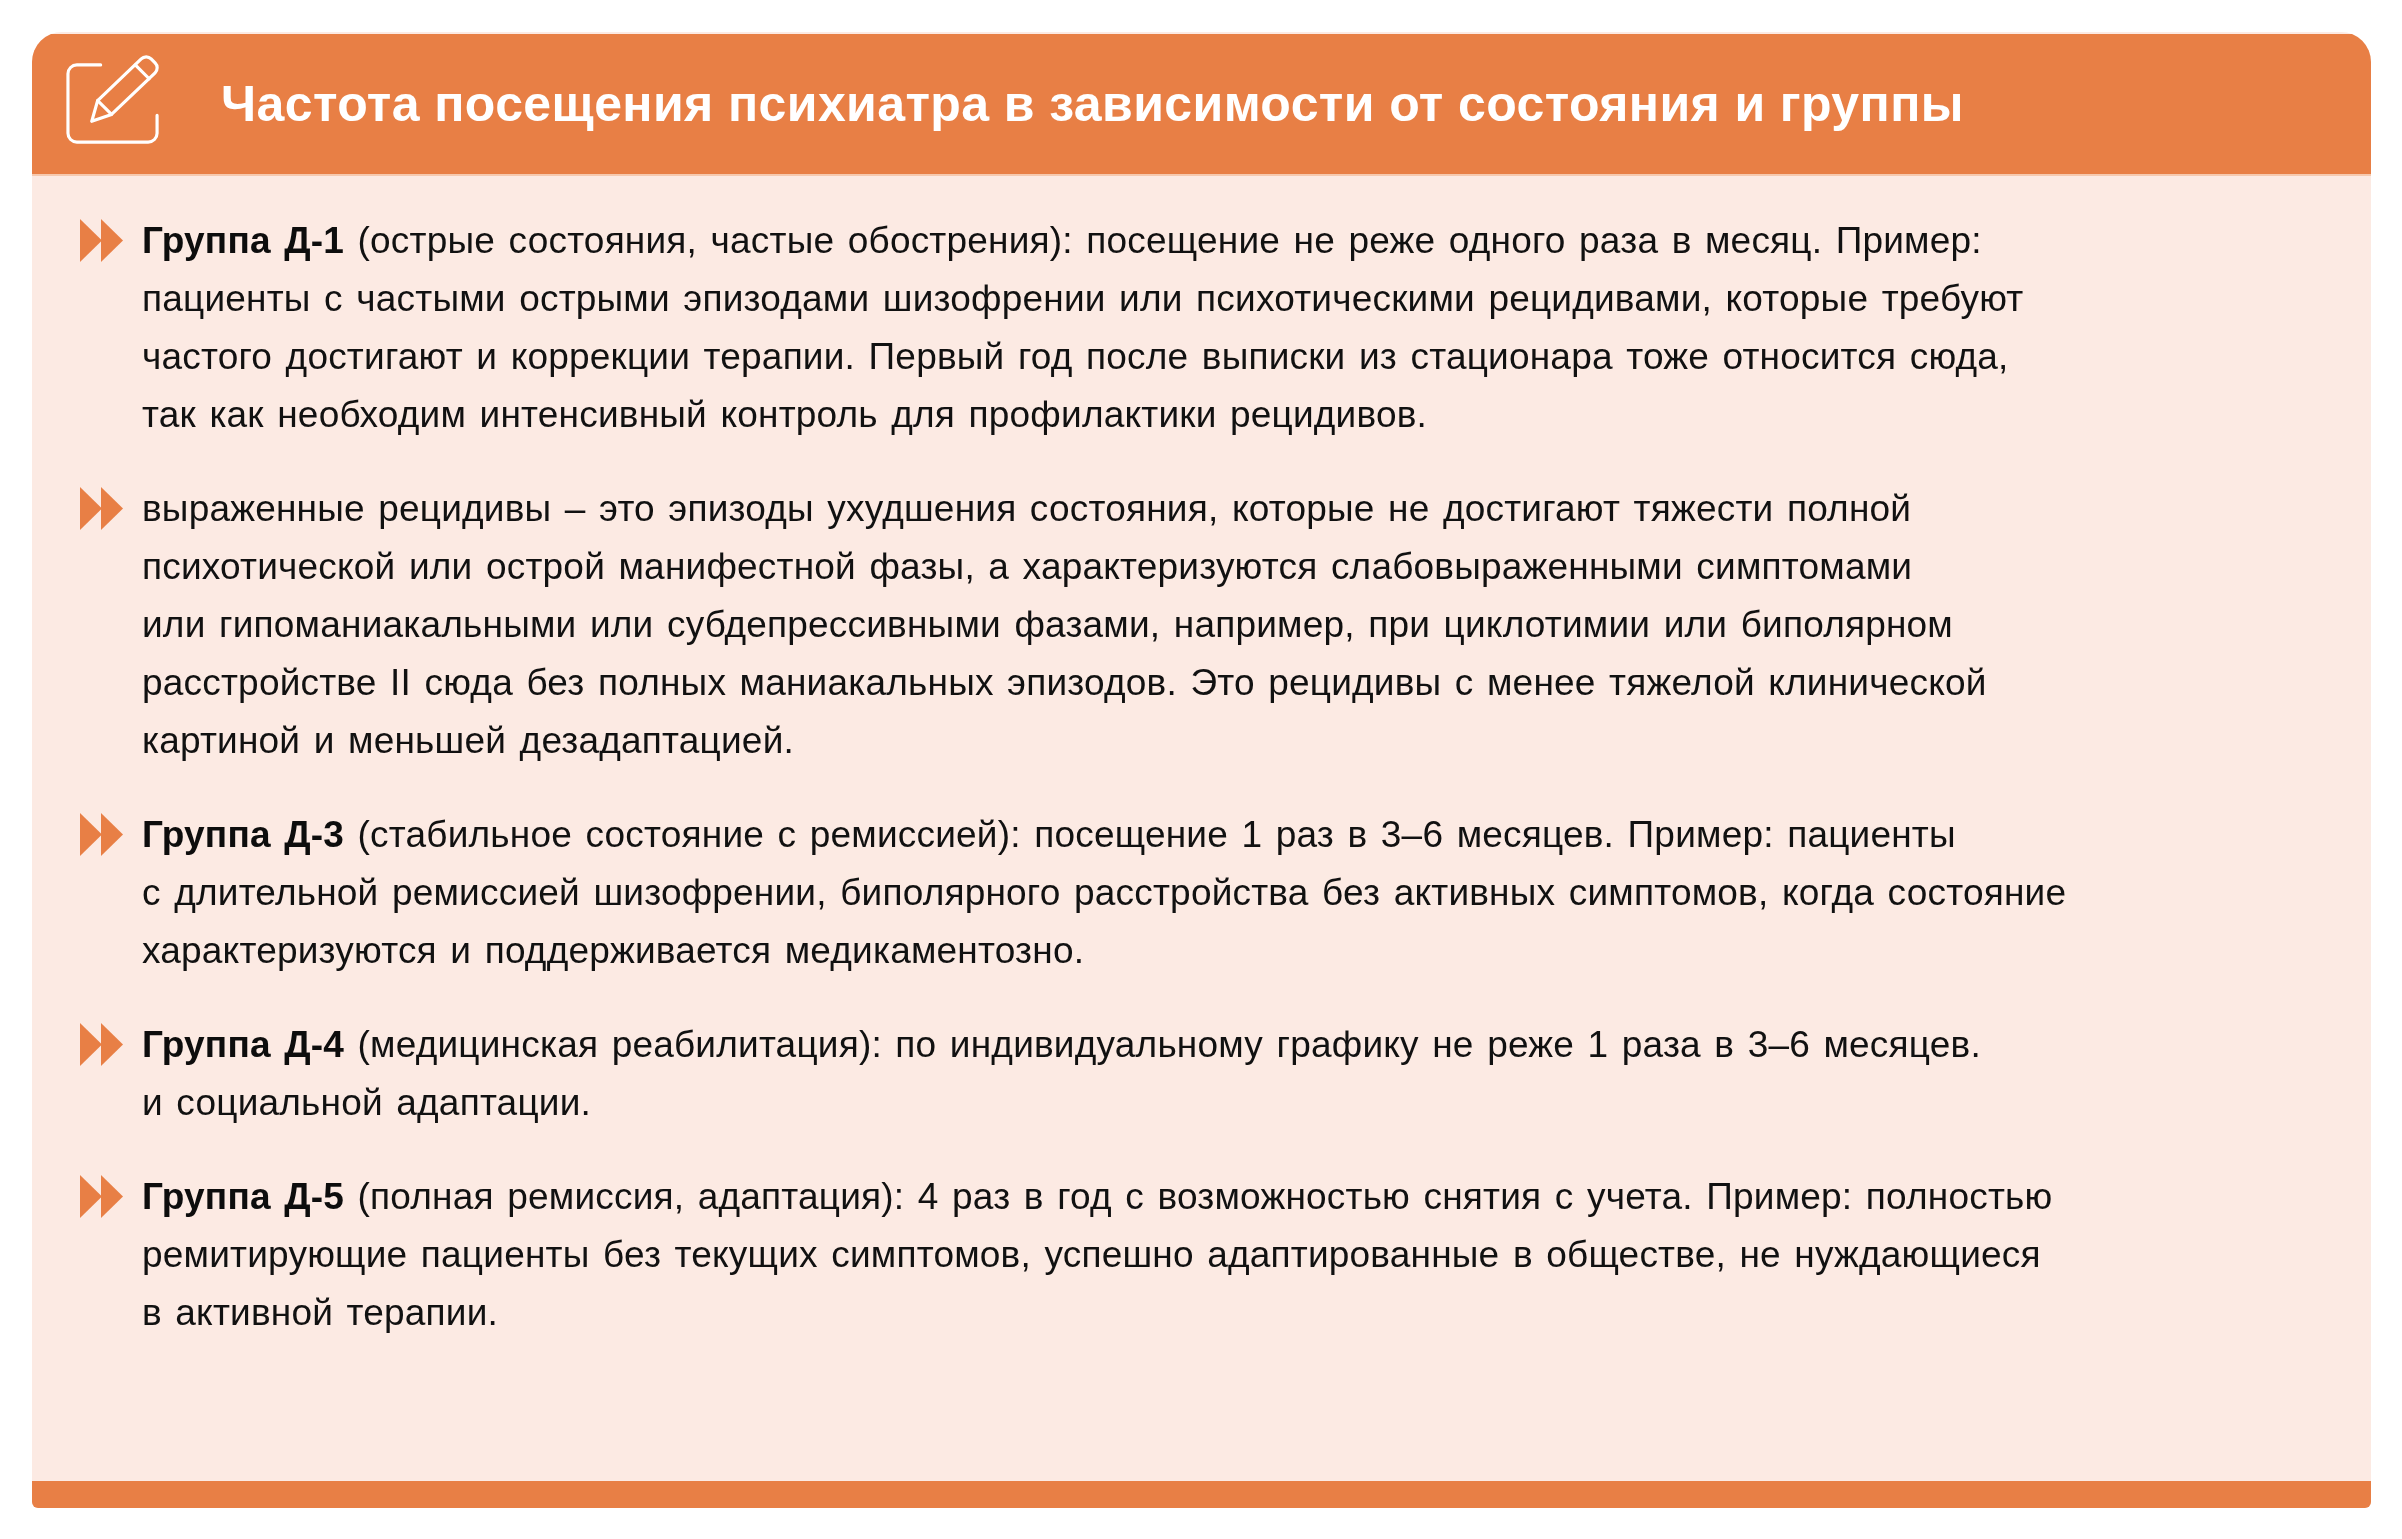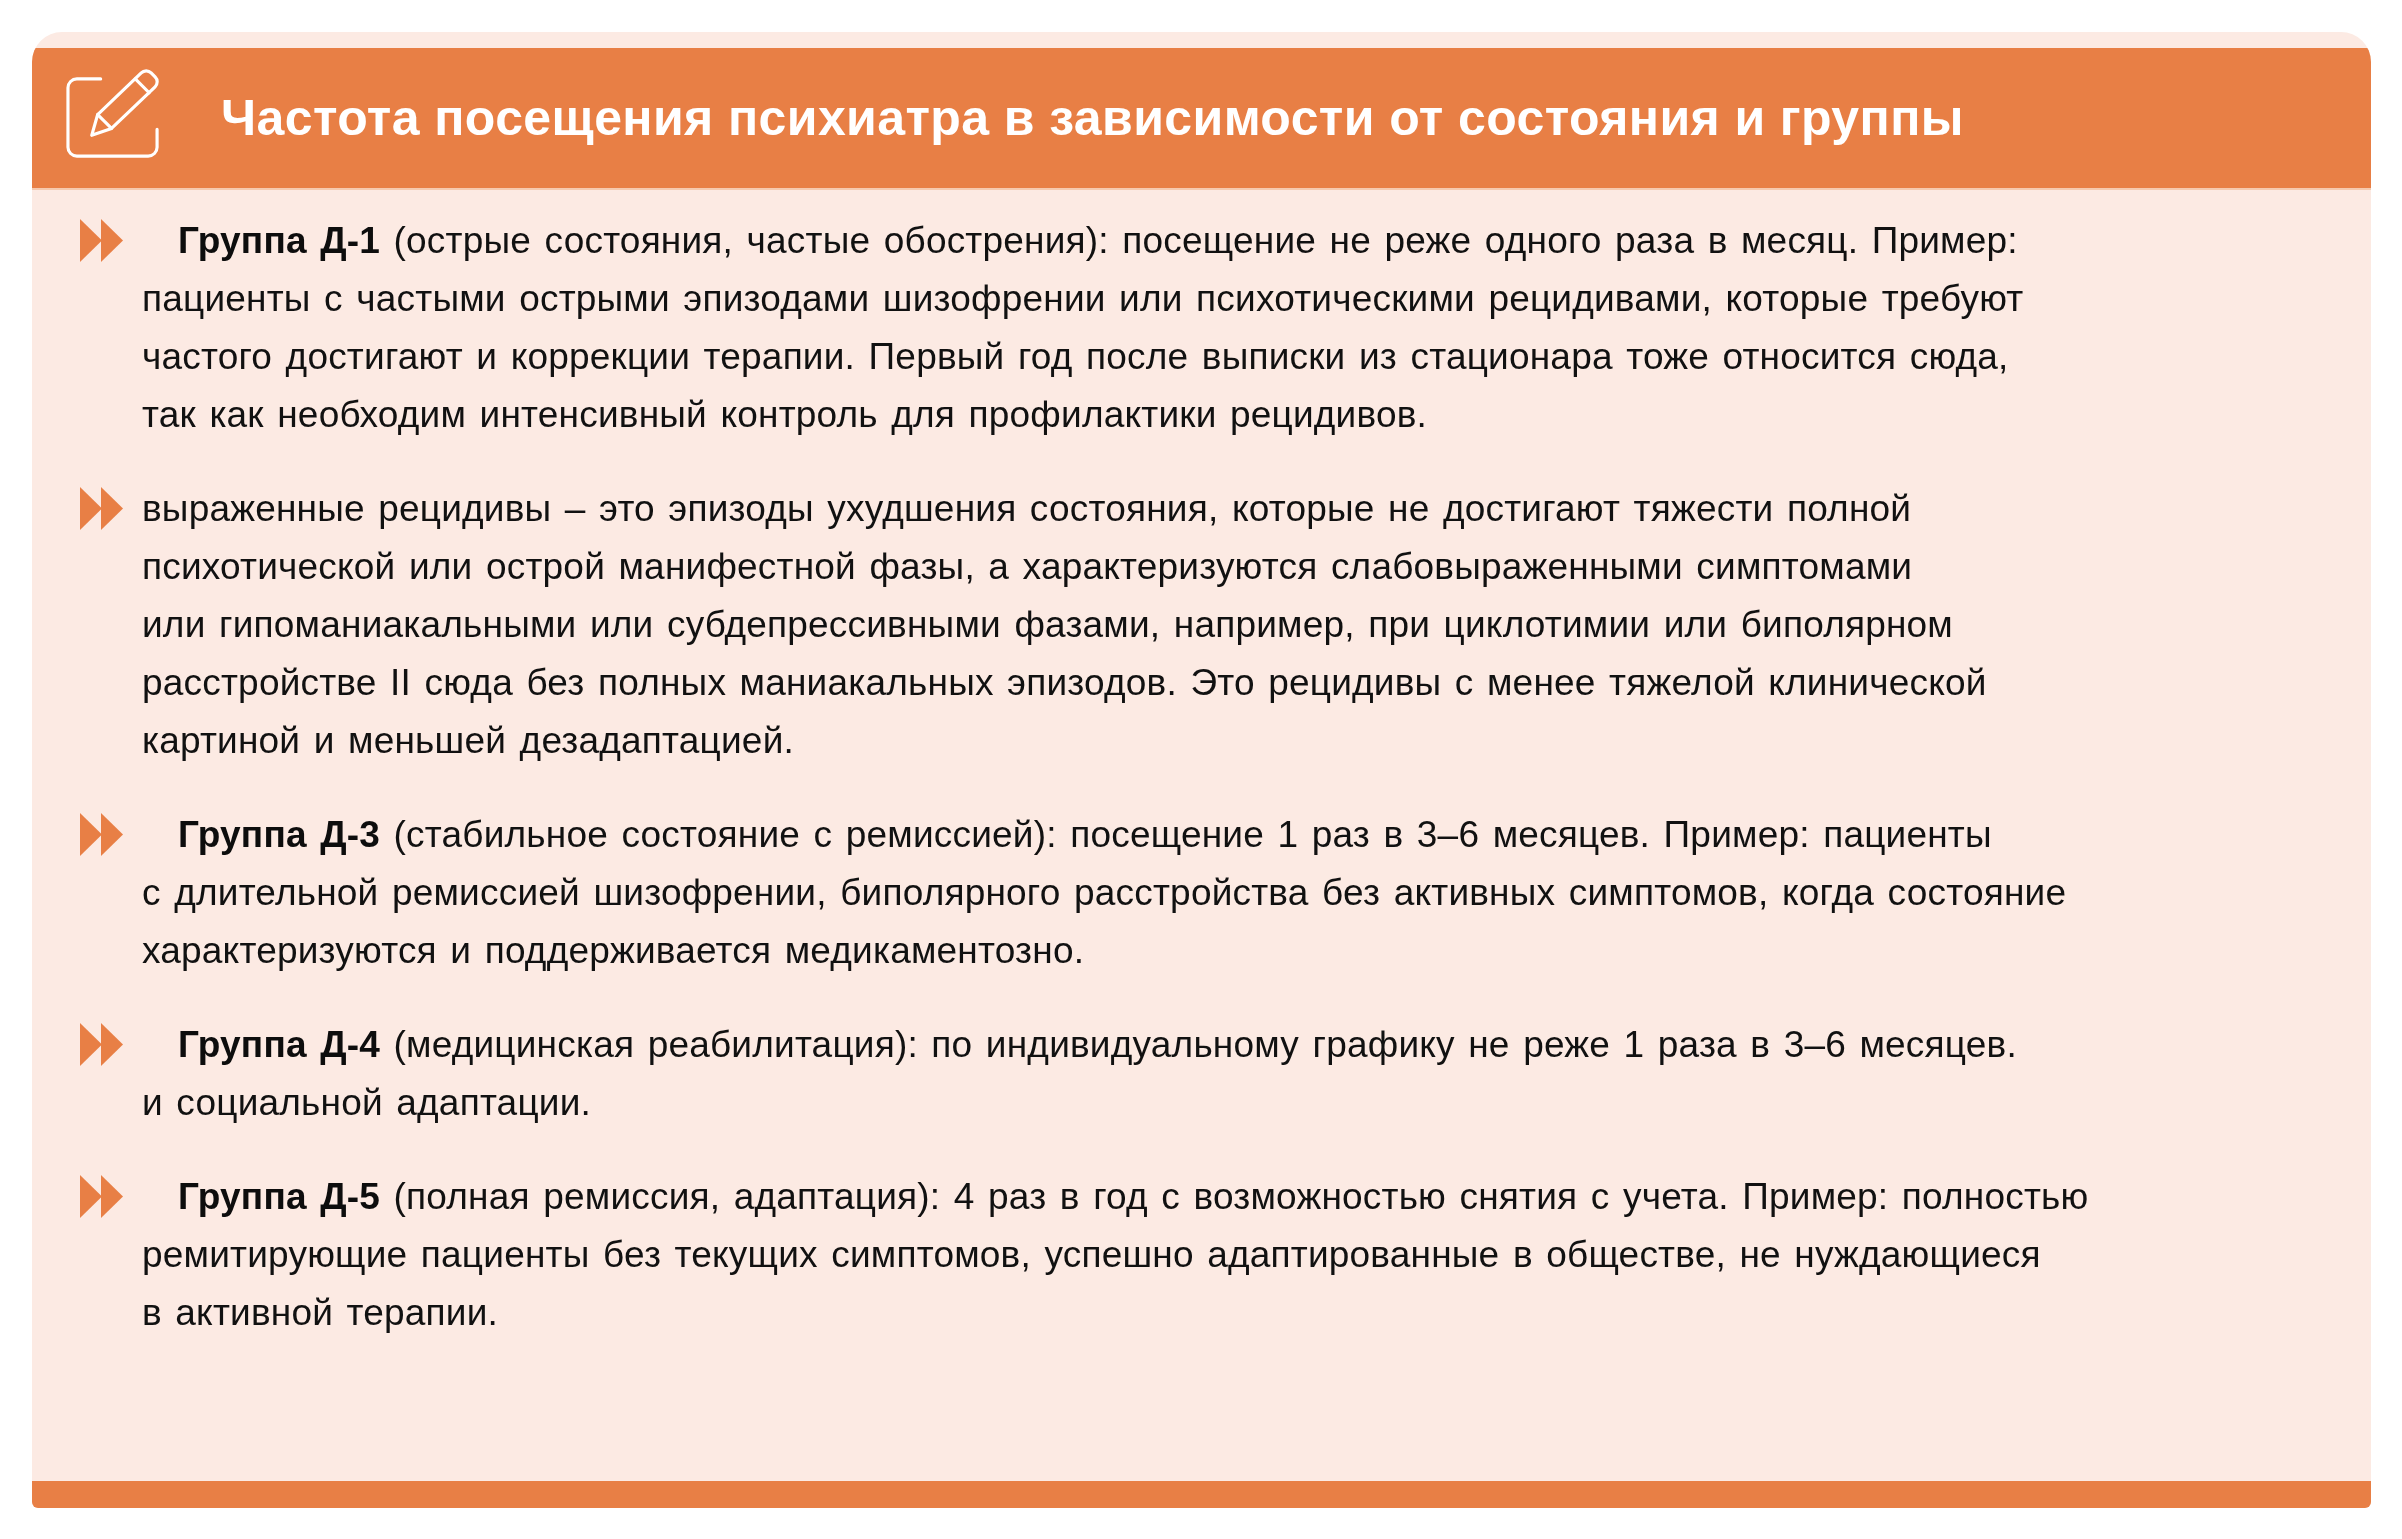--- a/index.html
+++ b/index.html
@@ -8,21 +8,21 @@
     position: relative; overflow: hidden;
     font-family: "Liberation Sans", sans-serif;
   }
   .card {
     position: absolute; left: 32px; top: 32px; width: 2339px; height: 1476px;
     background: #FCEAE3;
     border-radius: 30px 30px 6px 6px;
     overflow: hidden;
   }
   .header {
-    position: absolute; left: 0; top: 16px; width: 100%; height: 140px;
+    position: absolute; left: 0; top: 2px; width: 100%; height: 140px;
     background: #E87F45;
     border-bottom: 2px solid #F6C9AE;
   }
   .header-icon {
     position: absolute; left: 33px; top: 20px; width: 99px; height: 99px;
   }
   .header-title {
     position: absolute; left: 189px; top: 0; height: 140px; line-height: 140px;
     color: #ffffff; font-weight: bold; font-size: 50px; white-space: nowrap;
     letter-spacing: 0.4px;
@@ -35,21 +35,21 @@
   }
   .bullet {
     position: absolute; left: 48px; top: 7px; width: 44px; height: 43px;
   }
   .text {
     margin-left: 110px;
     font-size: 37px; line-height: 58px; color: #111111;
     white-space: nowrap; letter-spacing: 0.2px; word-spacing: 3px;
   }
   .line { display: block; height: 58px; }
-  .group-name { font-weight: bold; color: #0d0d0d; margin-left: 36px; }
+  .group-name { font-weight: bold; color: #0d0d0d; }
   .footer-bar {
     position: absolute; left: 0; bottom: 0; width: 100%; height: 27px;
     background: #E87F45;
   }
 </style>
 </head>
 <body>
 
 <div class="card">
   <div class="header">

